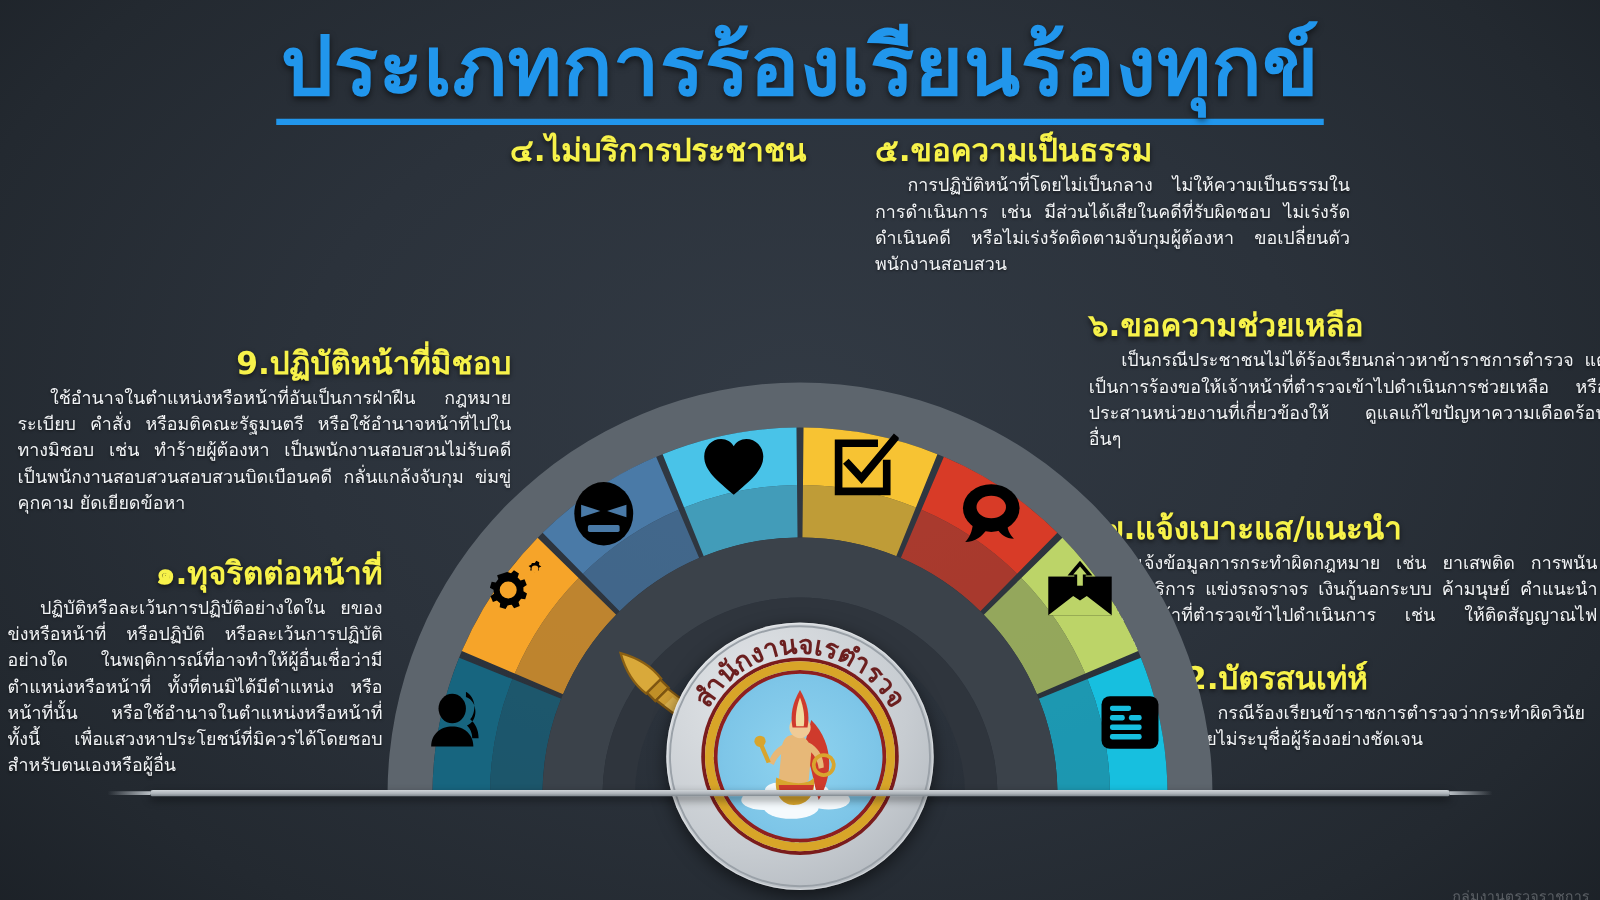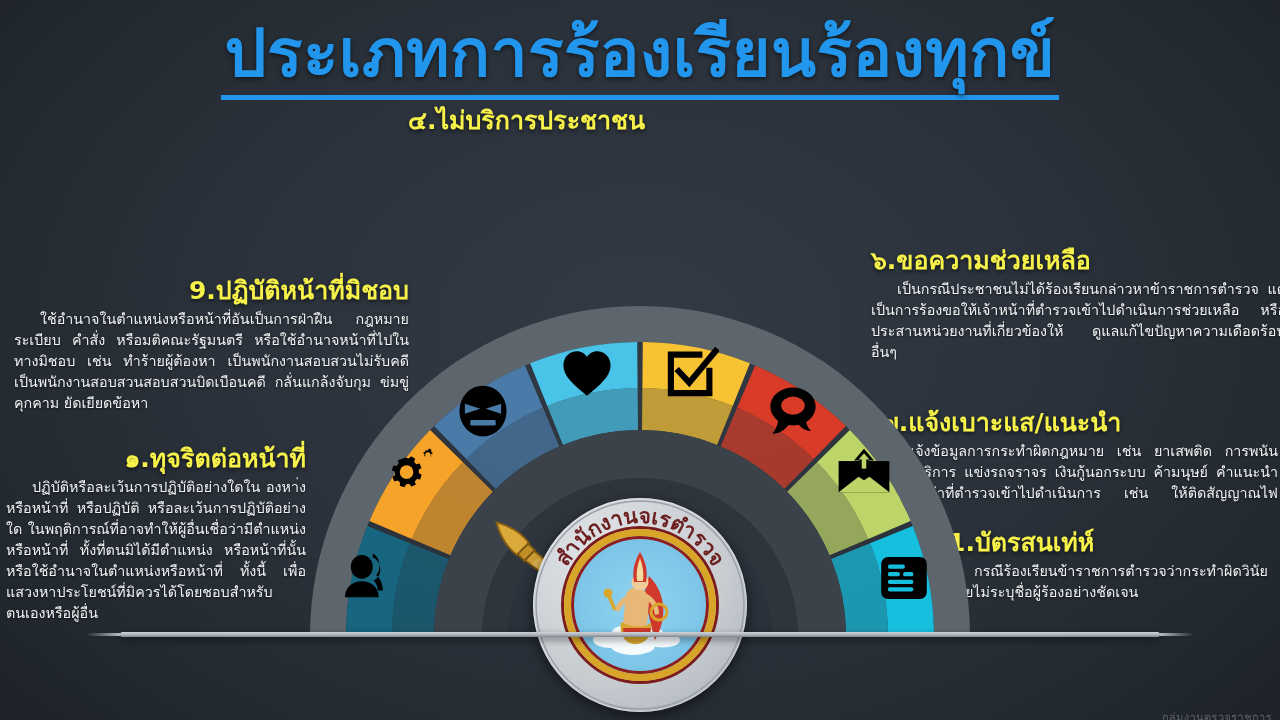--- a/index.html
+++ b/index.html
@@ -162,40 +162,44 @@
   </div>
 
 
   <div class="block h-right" id="blk2">
     <div class="head">9.ปฏิบัติหน้าที่มิชอบ</div>
     <div class="body"><span class="ind"></span><span>ใช้อำนาจในตำแหน่งหรือหน้าที่อันเป็นการฝ่าฝืน กฎหมาย ระเบียบ คำสั่ง หรือมติคณะรัฐมนตรี หรือใช้อำนาจหน้าที่ไปในทางมิชอบ เช่น ทำร้ายผู้ต้องหา เป็นพนักงานสอบสวนไม่รับคดี เป็นพนักงานสอบสวนสอบสวนบิดเบือนคดี กลั่นแกล้งจับกุม ข่มขู่ คุกคาม ยัดเยียดข้อหา</span></div>
   </div>
 
   <div class="block h-right" id="blk1">
     <div class="head">๑.ทุจริตต่อหน้าที่</div>
-    <div class="body"><span class="ind"></span><span>ปฏิบัติหรือละเว้นการปฏิบัติอย่างใดใน องหา่งหรือหน้าที่ หรือปฏิบัติ หรือละเว้นการปฏิบัติอย่างใด ในพฤติการณ์ที่อาจทำให้ผู้อื่นเชื่อว่ามีตำแหน่งหรือหน้าที่ ทั้งที่ตนมิได้มีตำแหน่ง หรือหน้าที่นั้น หรือใช้อำนาจในตำแหน่งหรือหน้าที่ ทั้งนี้ เพื่อแสวงหาประโยชน์ที่มิควรได้โดยชอบสำหรับตนเองหรือผู้อื่น</span></div>
+    <div class="body"><span class="ind"></span><span>ปฏิบัติหรือละเว้นการปฏิบัติอย่างใดใน ยของข่งหรือหน้าที่ หรือปฏิบัติ หรือละเว้นการปฏิบัติอย่างใด ในพฤติการณ์ที่อาจทำให้ผู้อื่นเชื่อว่ามีตำแหน่งหรือหน้าที่ ทั้งที่ตนมิได้มีตำแหน่ง หรือหน้าที่นั้น หรือใช้อำนาจในตำแหน่งหรือหน้าที่ ทั้งนี้ เพื่อแสวงหาประโยชน์ที่มิควรได้โดยชอบสำหรับตนเองหรือผู้อื่น</span></div>
   </div>
 
   <div class="block h-center" id="blk4">
     <div class="head">๔.ไม่บริการประชาชน</div>
   </div>
 
+  <div class="block h-left" id="blk5">
+    <div class="head">๕.ขอความเป็นธรรม</div>
+    <div class="body"><span class="ind"></span><span>การปฏิบัติหน้าที่โดยไม่เป็นกลาง ไม่ให้ความเป็นธรรมในการดำเนินการ   เช่น มีส่วนได้เสียในคดีที่รับผิดชอบ ไม่เร่งรัดดำเนินคดี หรือไม่เร่งรัดติดตามจับกุมผู้ต้องหา ขอเปลี่ยนตัวพนักงานสอบสวน</span></div>
+  </div>
 
   <div class="block h-left" id="blk6">
     <div class="head">๖.ขอความช่วยเหลือ</div>
     <div class="body"><span class="ind"></span><span>เป็นกรณีประชาชนไม่ได้ร้องเรียนกล่าวหาข้าราชการตำรวจ แต่เป็นการร้องขอให้เจ้าหน้าที่ตำรวจเข้าไปดำเนินการช่วยเหลือ หรือประสานหน่วยงานที่เกี่ยวข้องให้  ดูแลแก้ไขปัญหาความเดือดร้อนอื่นๆ</span></div>
   </div>
 
   <div class="block h-left" id="blk7">
     <div class="head">๗.แจ้งเบาะแส/แนะนำ</div>
     <div class="body"><span class="ind"></span><span>แจ้งข้อมูลการกระทำผิดกฎหมาย เช่น ยาเสพติด การพนัน สถานบริการ แข่งรถจราจร เงินกู้นอกระบบ ค้ามนุษย์ คำแนะนำให้เจ้าหน้าที่ตำรวจเข้าไปดำเนินการ เช่น ให้ติดสัญญาณไฟจราจร</span></div>
   </div>
 
   <div class="block h-left" id="blk8">
-    <div class="head">1.บัตรสนเท่ห์</div>
+    <div class="head">2.บัตรสนเท่ห์</div>
     <div class="body"><span class="ind"></span><span>กรณีร้องเรียนข้าราชการตำรวจว่ากระทำผิดวินัยโดยไม่ระบุชื่อผู้ร้องอย่างชัดเจน</span></div>
   </div>
 
   <div id="arc-area">
 
     <svg id="arc" width="692" height="350" viewBox="0 0 692 350">
       <defs>
         <clipPath id="halfclip">
             <rect x="0" y="0" width="692" height="336"></rect>
           </clipPath>

